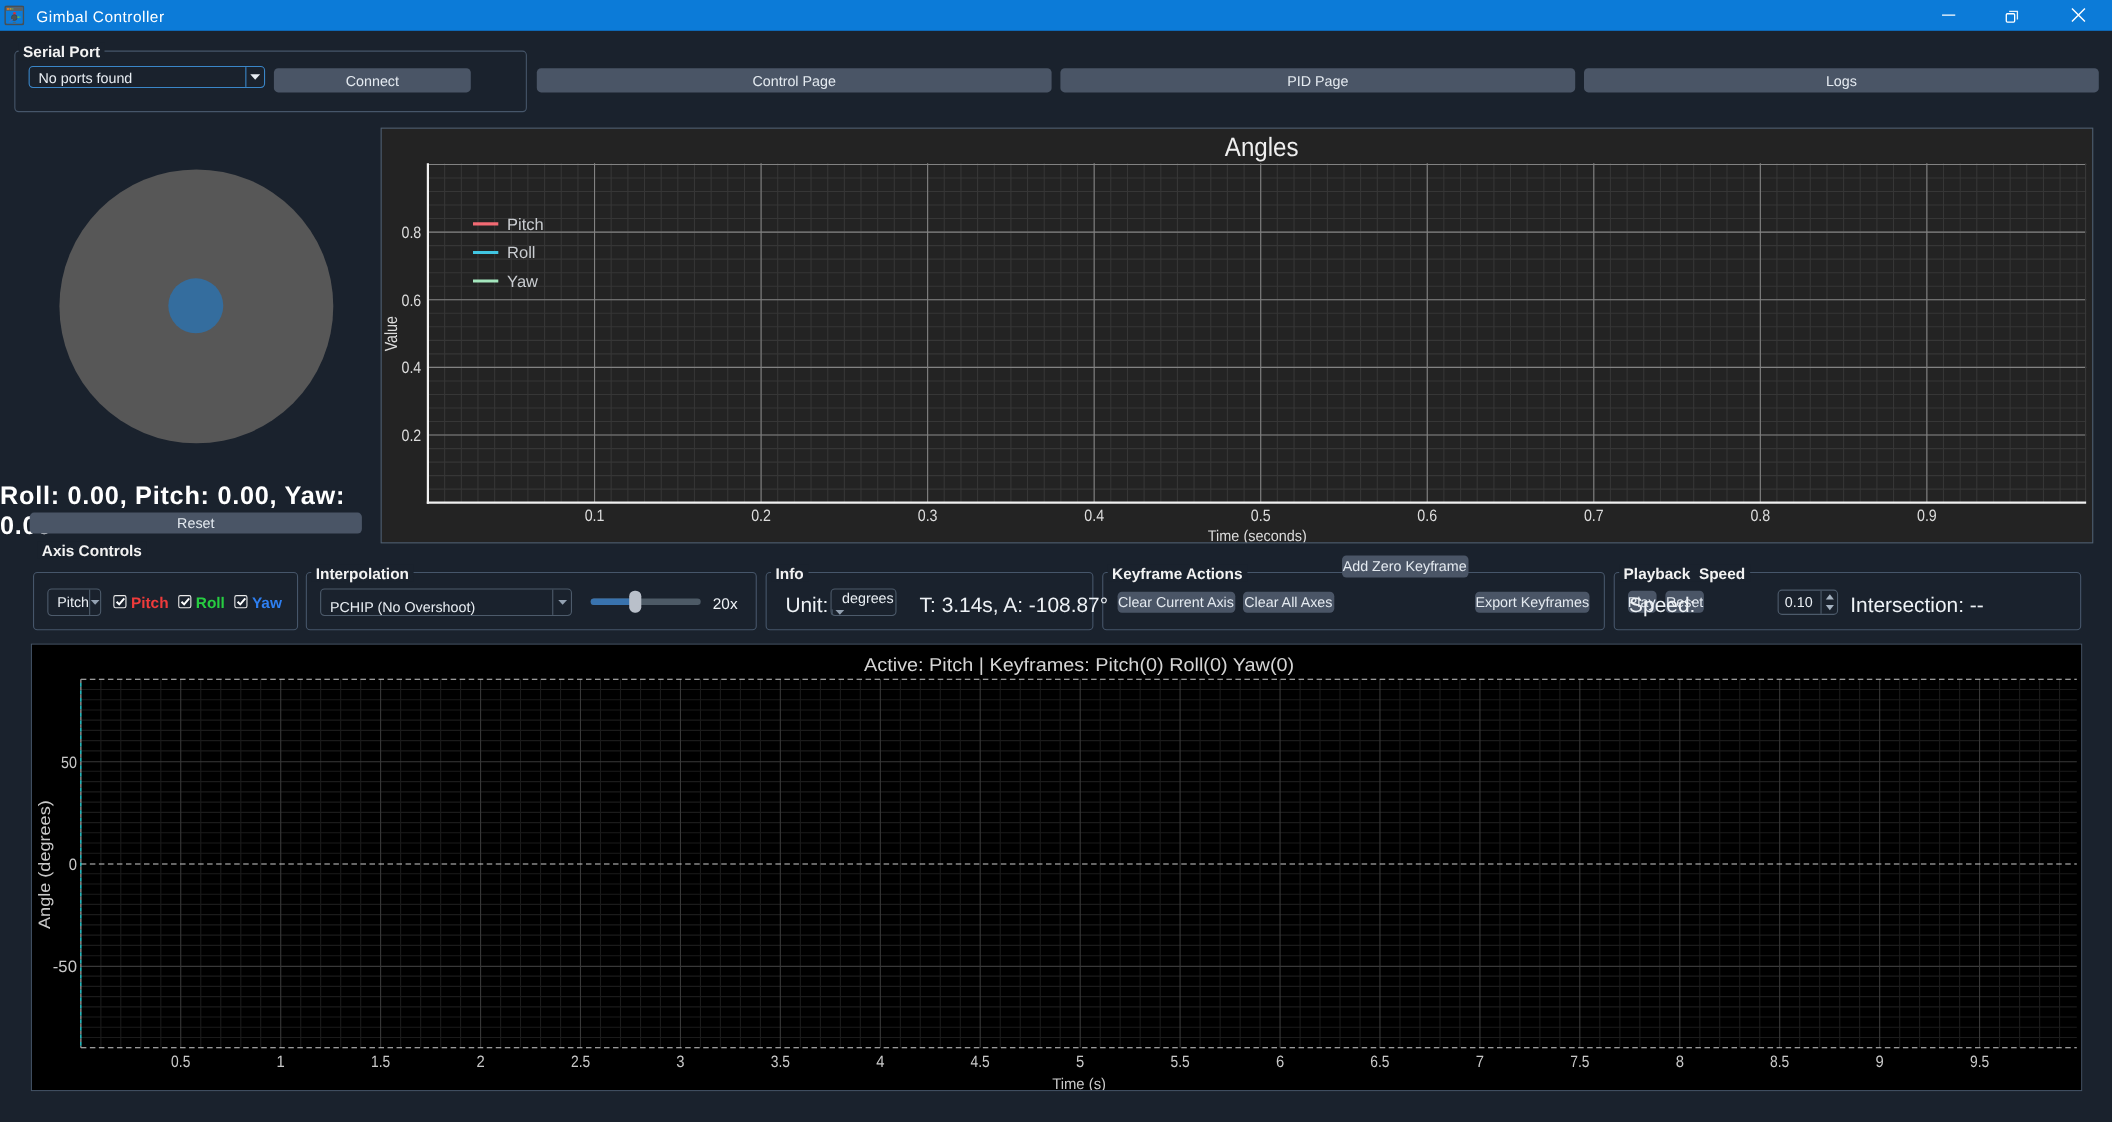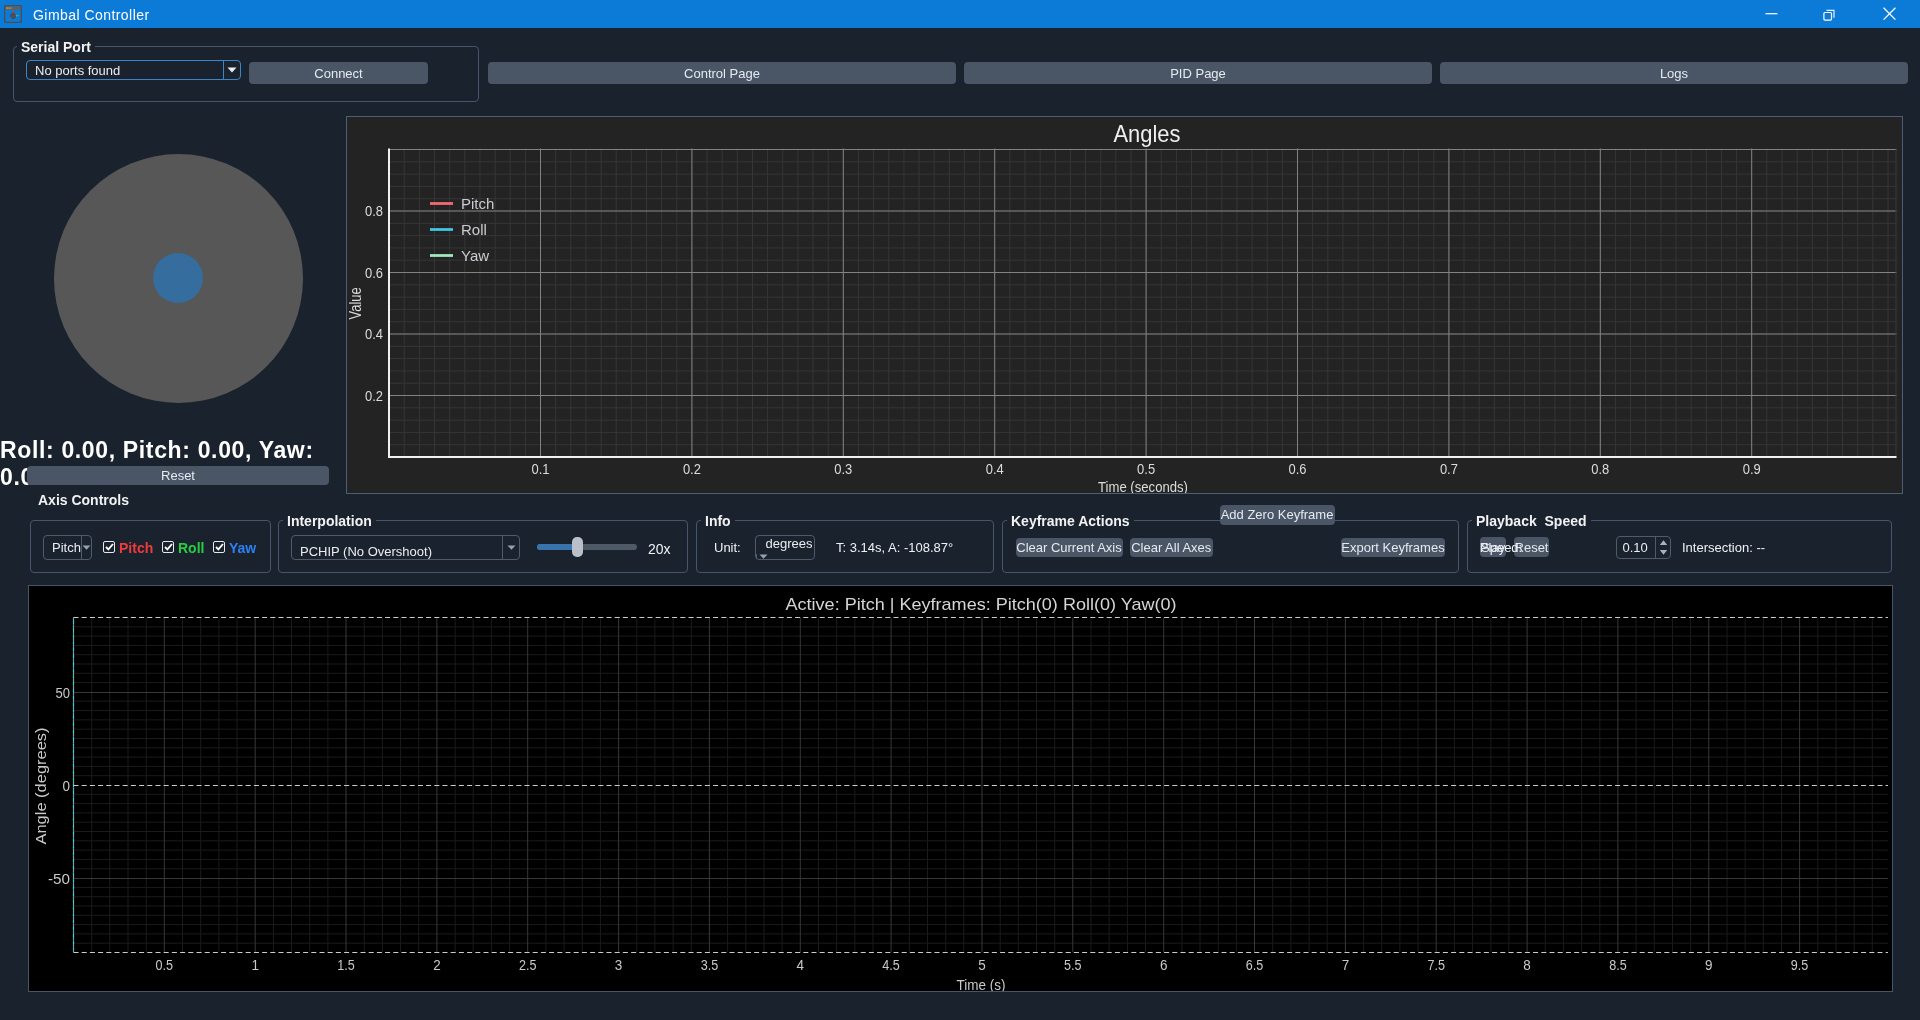--- a/index.html
+++ b/index.html
@@ -7,21 +7,21 @@
 .btn { position:absolute; background:#4a5566; border-radius:4px; color:#e4eaf0;
   font-size:13px; display:flex; align-items:center; justify-content:center; }
 .grp { position:absolute; border:1px solid #46566a; border-radius:4px; }
 .grptitle { position:absolute; background:#1a222d; color:#f2f2f2; font-weight:bold;
   font-size:14px; padding:0 4px; white-space:nowrap; }
 .combo { position:absolute; background:#1a222d; border:1px solid #4d5b6b; border-radius:4px;
   color:#e8edf2; font-size:13px; display:flex; align-items:center; }
 .combotext { padding-left:8px; flex:1; white-space:nowrap; }
 .comboarrow { width:17px; align-self:stretch; border-left:1px solid #4d5b6b;
   display:flex; align-items:center; justify-content:center; }
-.lbl { position:absolute; color:#eef2f6; font-size:13px; white-space:nowrap; }
+.lbl { position:absolute; color:#eef2f6; font-size:19px; white-space:nowrap; }
 svg text { font-family:"Liberation Sans", sans-serif; }
 </style></head><body>
 
 <div class="abs" style="left:0;top:0;width:1920px;height:28px;background:#0c7bd8;"></div>
 <svg class="abs" style="left:4px;top:5px" width="18" height="18" viewBox="0 0 18 18">
 <rect x="0.5" y="0.5" width="17" height="17" rx="2" fill="none" stroke="#474f55" stroke-width="1.6"></rect>
 <rect x="1.5" y="1.5" width="15" height="3.4" fill="#5c6164"></rect>
 <rect x="2.2" y="2.2" width="2.2" height="1.8" fill="#e07820"></rect>
 <rect x="4.8" y="2.4" width="1.6" height="1.4" fill="#c8a030"></rect>
 <rect x="6.8" y="2.5" width="1.4" height="1.2" fill="#60a060"></rect>

